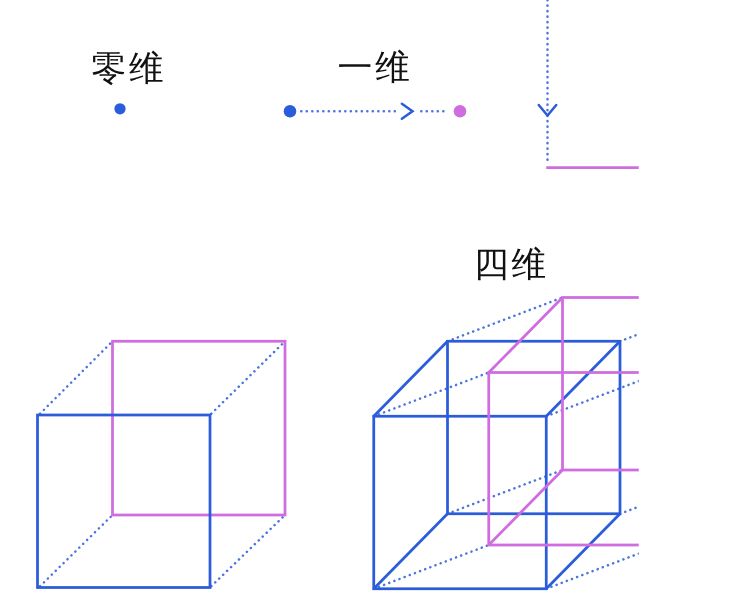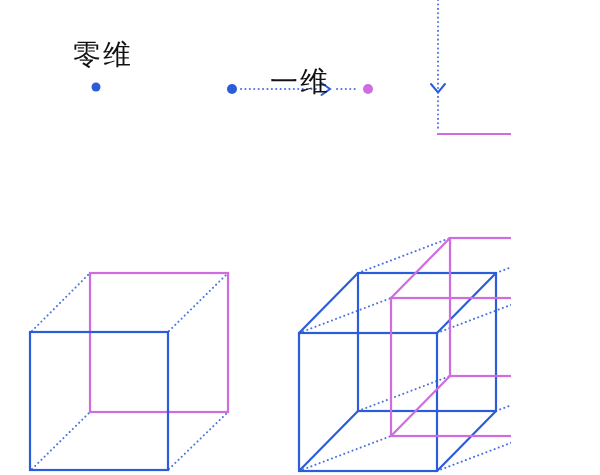--- a/index.html
+++ b/index.html
@@ -101,15 +101,16 @@
         <line class="sm" x1="391" y1="298" x2="450" y2="238"></line>
         <line class="sm" x1="529" y1="298" x2="588" y2="238"></line>
         <line class="sm" x1="391" y1="436" x2="450" y2="376"></line>
         <line class="sm" x1="529" y1="436" x2="588" y2="376"></line>
         <rect class="sm" x="391" y="298" width="138" height="138"></rect>
       </g>
     </g>
   </svg>
 
   <div class="dim-label" style="left:103px; top:55px;">零维</div>
-  <div class="dim-label" style="left:300px; top:54px;margin-top:28px;">一维</div>
+  <div class="dim-label" style="left:300px; top:54px;">一维</div>
+  <div class="dim-label" style="left:409px; top:212px;">四维</div>
 
 </div>
 
 </body></html>

